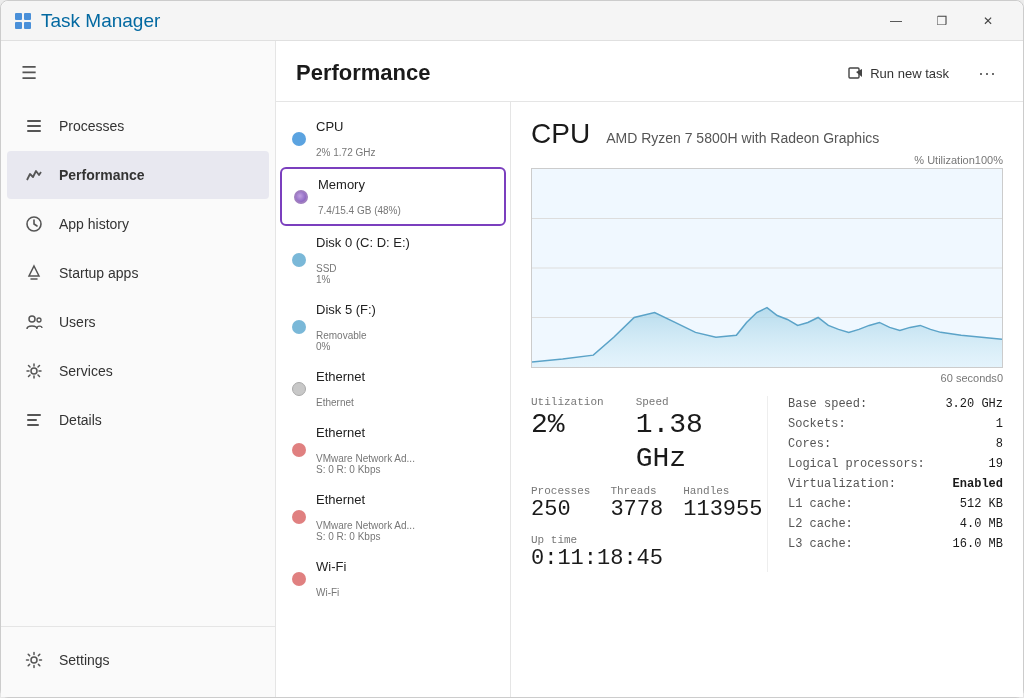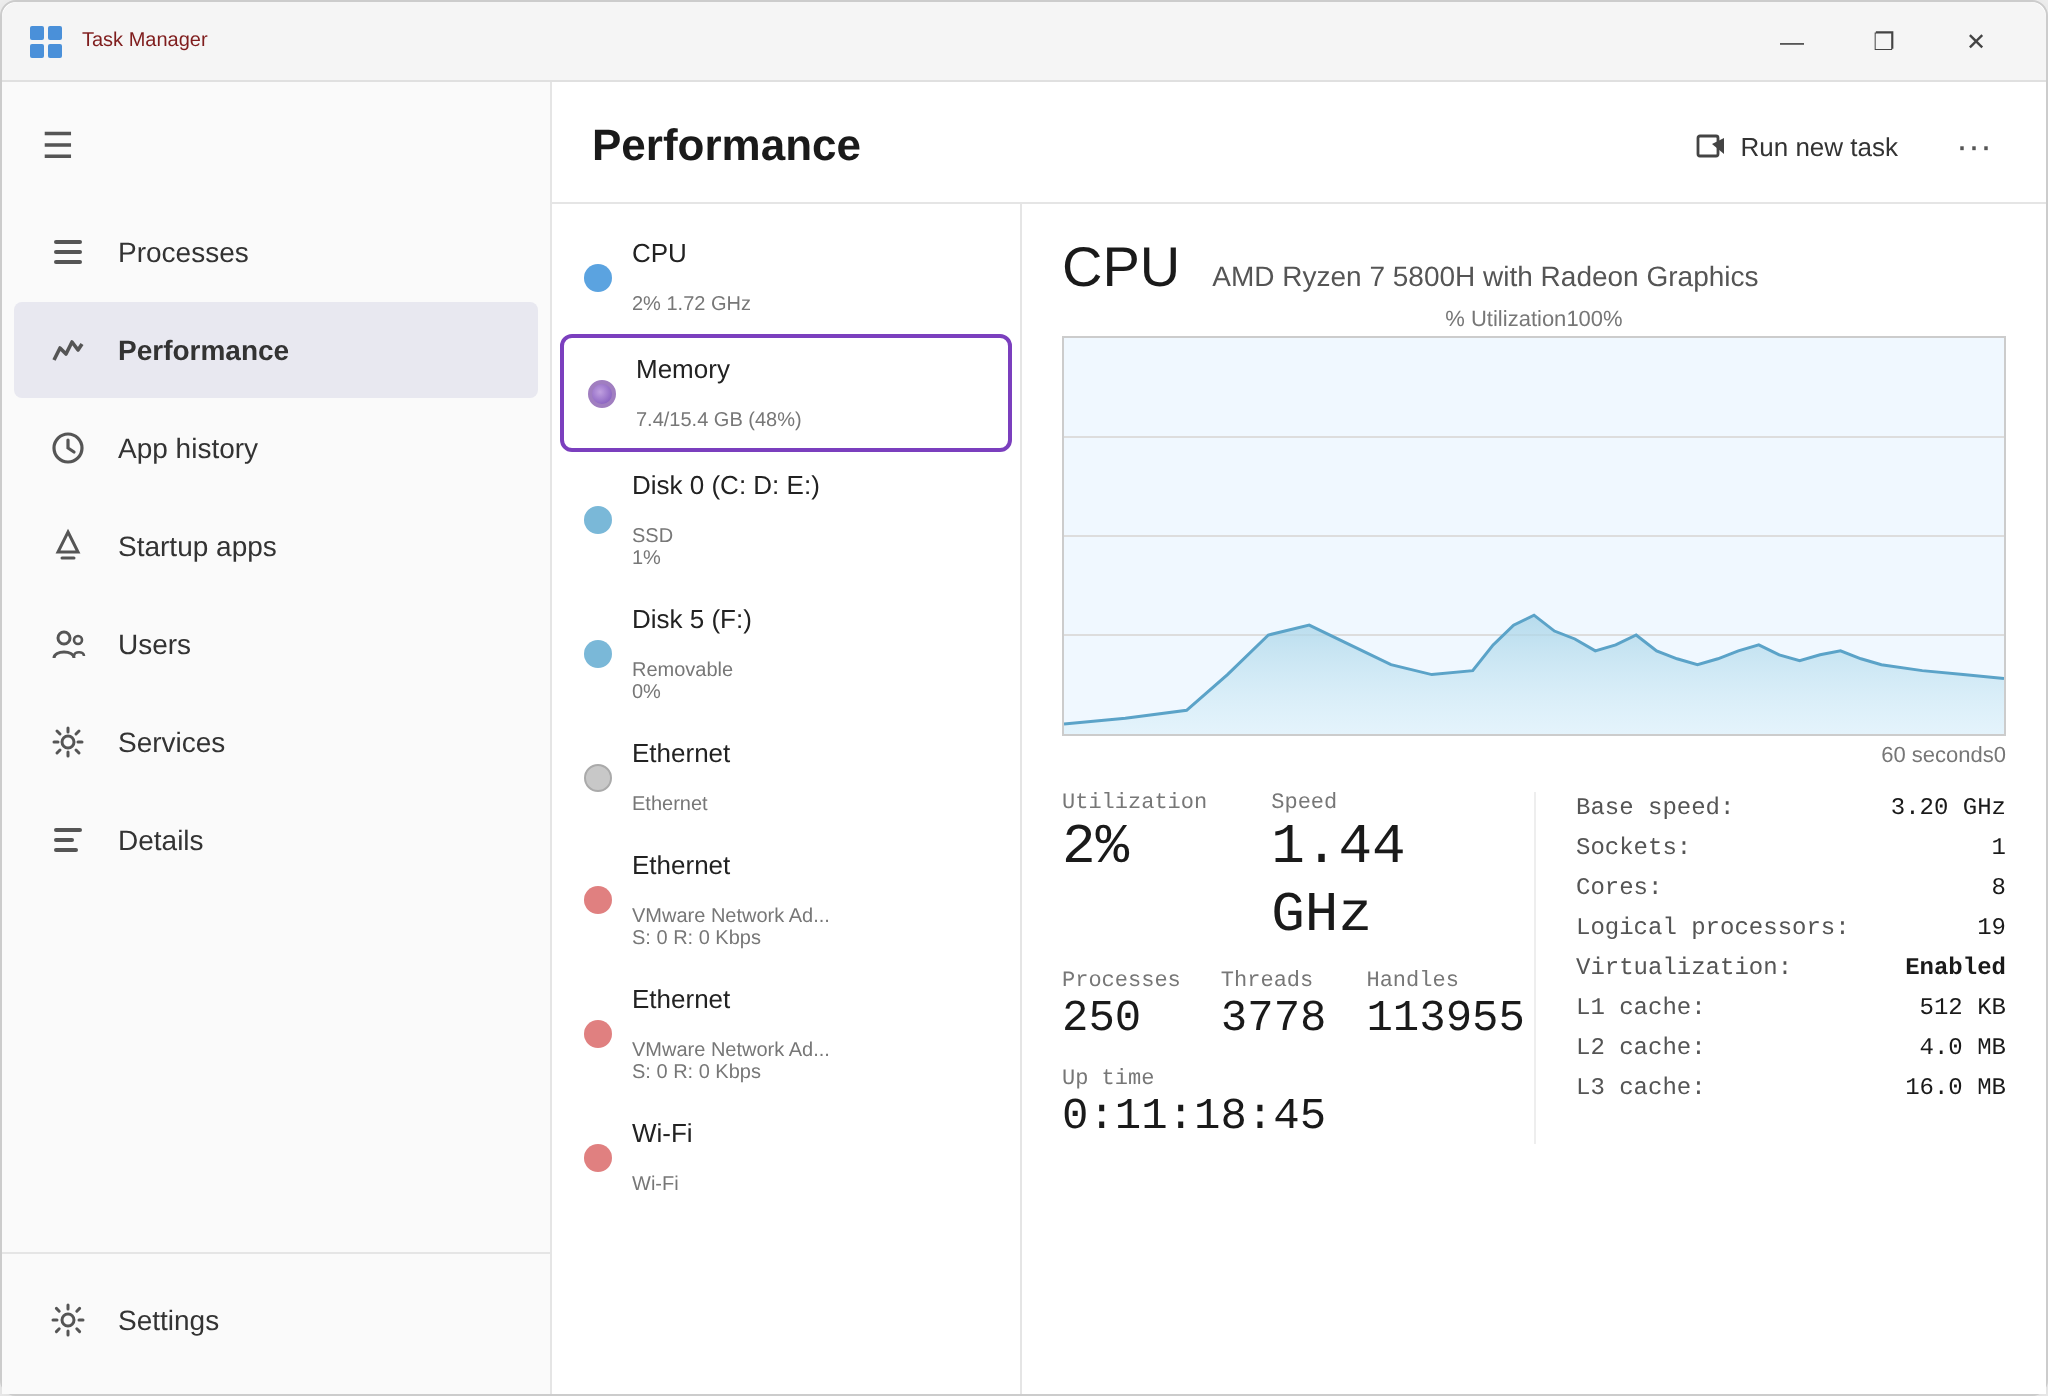--- a/index.html
+++ b/index.html
@@ -35,22 +35,22 @@
     }
     .titlebar-icon {
       width: 20px;
       height: 20px;
       margin-right: 8px;
       display: flex;
       align-items: center;
       justify-content: center;
     }
     .titlebar-title {
-      font-size: 10px;
-      color: #7f1d1d;
+      font-size: 19px;
+      color: #0369a1;
       flex: 1;
     }
     .titlebar-controls {
       display: flex;
       gap: 0;
     }
     .titlebar-btn {
       width: 46px;
       height: 32px;
       display: flex;
@@ -249,21 +249,21 @@
       font-size: 28px;
       font-weight: 300;
       color: #1a1a1a;
     }
     .cpu-model {
       font-size: 14px;
       color: #555;
     }
     .chart-labels {
       display: flex;
-      justify-content: center;
+      justify-content: flex-end;
       font-size: 11px;
       color: #777;
       margin-bottom: 2px;
     }
     .chart-container {
       width: 100%;
       height: 200px;
       border: 1px solid #ccc;
       background: #f8f8f8;
       margin-bottom: 4px;
@@ -558,21 +558,21 @@
 
           <div class="stats-grid">
             <div class="stats-left">
               <div style="display:flex; gap: 32px;">
                 <div class="stat-block">
                   <div class="stat-label">Utilization</div>
                   <div class="stat-value medium">2%</div>
                 </div>
                 <div class="stat-block">
                   <div class="stat-label">Speed</div>
-                  <div class="stat-value medium">1.44 GHz</div>
+                  <div class="stat-value medium">1.38 GHz</div>
                 </div>
               </div>
               <div style="display:flex; gap: 20px;">
                 <div class="stat-block">
                   <div class="stat-label">Processes</div>
                   <div class="stat-value">250</div>
                 </div>
                 <div class="stat-block">
                   <div class="stat-label">Threads</div>
                   <div class="stat-value">3778</div>

